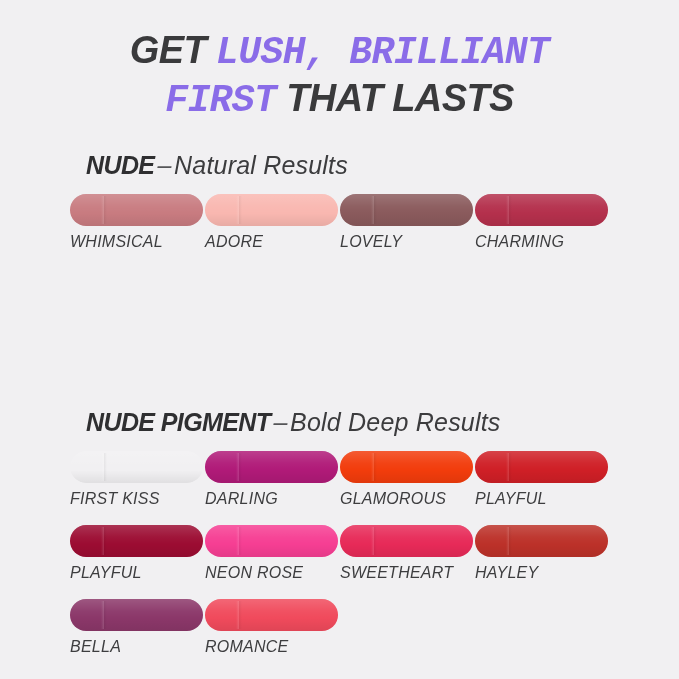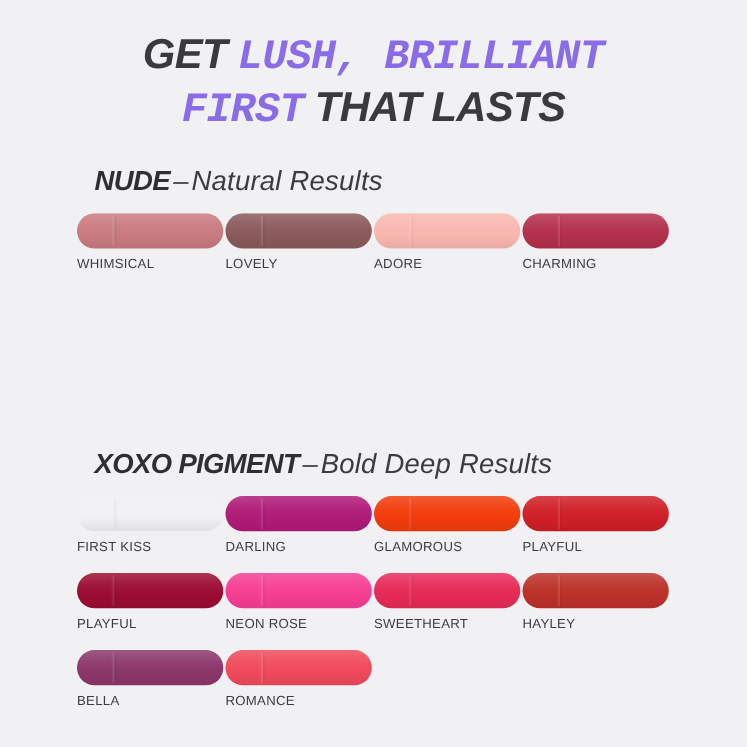--- a/index.html
+++ b/index.html
@@ -108,21 +108,22 @@
     background: linear-gradient(90deg,
       rgba(255,255,255,0.00) 0%,
       rgba(255,255,255,0.13) 45%,
       rgba(0,0,0,0.05) 55%,
       rgba(0,0,0,0.00) 100%);
     pointer-events: none;
   }
 
   .swatch-label {
     margin-top: 7px;
-    font-size: 12px;
+    font-style: italic;
+    font-size: 16px;
     letter-spacing: 0.25px;
     color: #3d3d3f;
     white-space: nowrap;
   }
 </style>
 </head>
 <body style="background: rgb(241, 240, 242);">
 
 <div class="page">
 
@@ -134,38 +135,38 @@
   <div class="section" id="section-nude">
     <div class="section-header">
       <span class="sh-strong">NUDE</span><span class="sh-dash">–</span><span class="sh-light">Natural Results</span>
     </div>
     <div class="swatch-grid">
       <div class="swatch-cell">
         <div class="swatch-chip" style="background-color: rgb(200, 123, 128);"></div>
         <div class="swatch-label">WHIMSICAL</div>
       </div>
       <div class="swatch-cell">
+        <div class="swatch-chip" style="background-color: rgb(249, 183, 176);"></div>
+        <div class="swatch-label">ADORE</div>
+      </div>
+      <div class="swatch-cell">
         <div class="swatch-chip" style="background-color: rgb(138, 90, 92);"></div>
         <div class="swatch-label">LOVELY</div>
       </div>
       <div class="swatch-cell">
-        <div class="swatch-chip" style="background-color: rgb(249, 183, 176);"></div>
-        <div class="swatch-label">ADORE</div>
-      </div>
-      <div class="swatch-cell">
         <div class="swatch-chip" style="background-color: rgb(180, 48, 76);"></div>
         <div class="swatch-label">CHARMING</div>
       </div>
     </div>
   </div>
 
 
   <div class="section" id="section-full-pigment">
     <div class="section-header">
-      <span class="sh-strong">XOXO PIGMENT</span><span class="sh-dash">–</span><span class="sh-light">Bold Deep Results</span>
+      <span class="sh-strong">NUDE PIGMENT</span><span class="sh-dash">–</span><span class="sh-light">Bold Deep Results</span>
     </div>
     <div class="swatch-grid">
       <div class="swatch-cell">
         <div class="swatch-chip"></div>
         <div class="swatch-label">FIRST KISS</div>
       </div>
       <div class="swatch-cell">
         <div class="swatch-chip" style="background-color: rgb(176, 26, 120);"></div>
         <div class="swatch-label">DARLING</div>
       </div>

